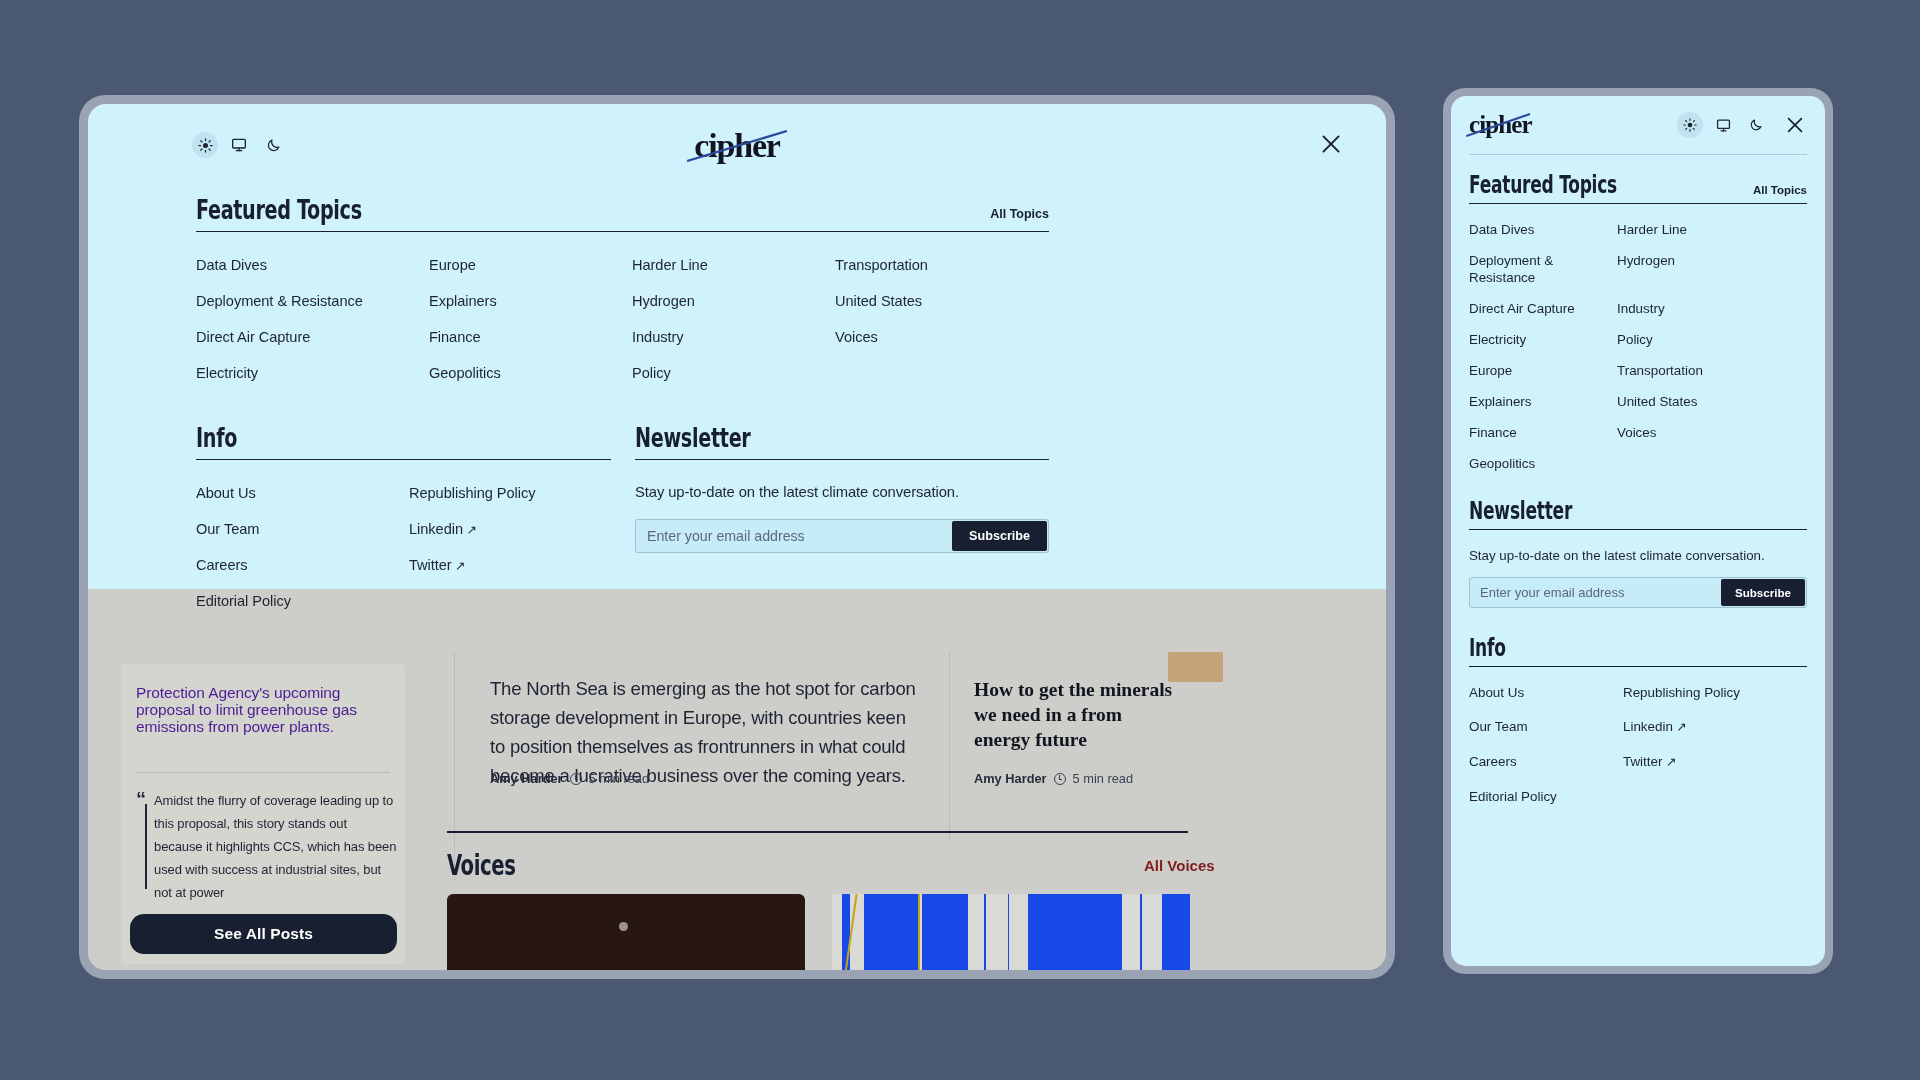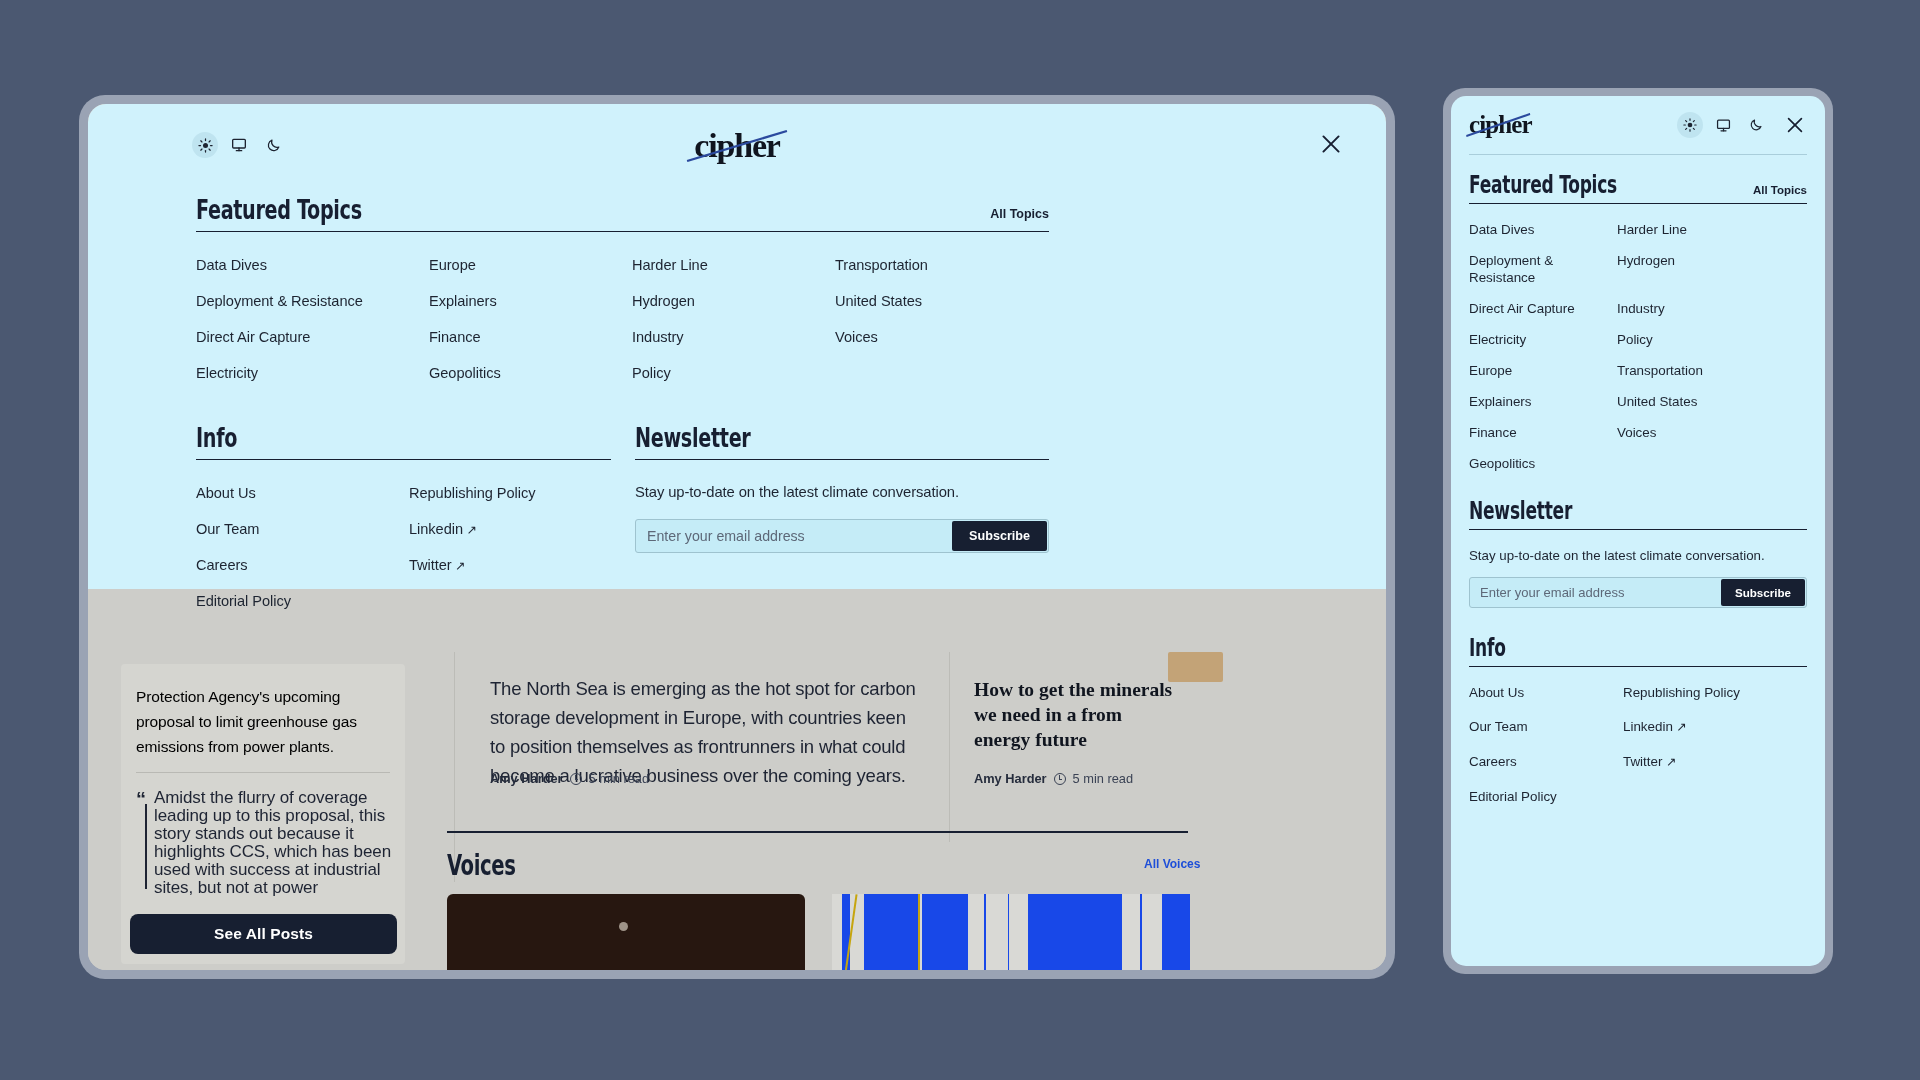--- a/index.html
+++ b/index.html
@@ -51,22 +51,22 @@
     left: 33px; top: 560px;
     width: 284px; height: 300px;
     background: #d5d5d0;
     border-radius: 4px;
   }
   .bg-left-para {
     position: absolute;
     left: 48px; top: 580px;
     width: 256px;
     font-size: 15.5px;
-    line-height: 25px;
-    color: #000000;
+    line-height: 17px;
+    color: #4c1d95;
     letter-spacing: -0.1px;
   }
   .bg-left-rule {
     position: absolute;
     left: 48px; top: 668px;
     width: 254px; height: 1px;
     background: #b9b9b4;
   }
   .bg-quote-wrap {
     position: absolute;
@@ -82,33 +82,33 @@
     line-height: 20px;
     flex: none;
   }
   .bg-quote-bar {
     position: absolute;
     left: 57px; top: 700px;
     width: 2px; height: 85px;
     background: #1e2433;
   }
   .bg-quote-text {
-    font-size: 17px;
-    line-height: 18px;
+    font-size: 13px;
+    line-height: 23px;
     color: #1e2433;
     letter-spacing: -0.1px;
   }
   .bg-see-all {
     position: absolute;
     left: 42px; top: 810px;
     width: 267px; height: 40px;
     background: #171f31;
     color: #ffffff;
     border: none;
-    border-radius: 8px;
+    border-radius: 14px;
     font-family: "Liberation Sans", sans-serif;
     font-size: 15.5px;
     font-weight: bold;
     letter-spacing: 0.1px;
     cursor: pointer;
   }
 
   .bg-center-vrule {
     position: absolute;
     left: 366px; top: 548px;
@@ -201,23 +201,23 @@
     font-weight: bold;
     font-size: 28px;
     letter-spacing: -0.5px;
     color: #171f31;
     transform: scaleX(0.78);
     transform-origin: left top;
   }
   .bg-allvoices {
     position: absolute;
     left: 1056px; top: 753px;
-    font-size: 12px;
-    font-weight: bold;
-    color: #1d4ed8;
+    font-size: 15px;
+    font-weight: bold;
+    color: #7f1d1d;
   }
   .bg-voice-card-dark {
     position: absolute;
     left: 359px; top: 790px;
     width: 358px; height: 80px;
     background: #271710;
     border-radius: 6px 6px 0 0;
   }
   .bg-voice-dot {
     position: absolute;

